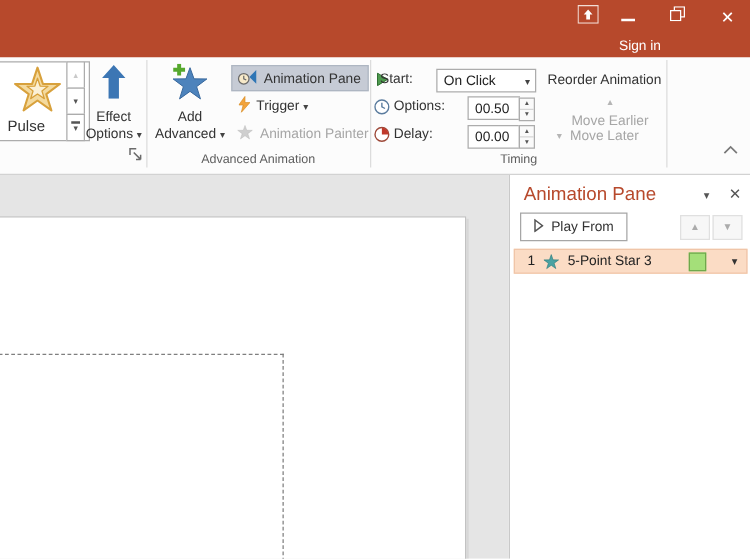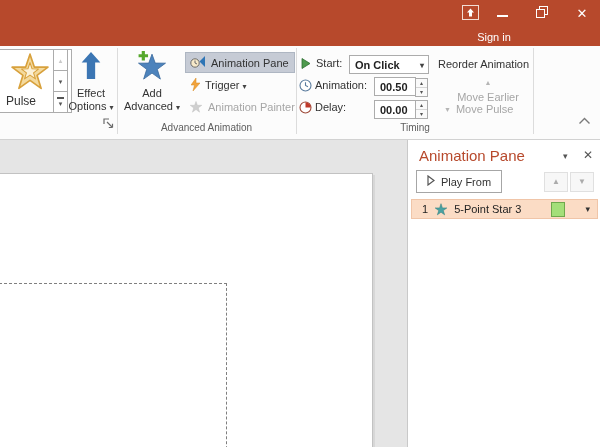--- a/index.html
+++ b/index.html
@@ -7,21 +7,21 @@
        font-family:"Liberation Sans",sans-serif;background:#fff;
        -webkit-font-smoothing:antialiased;}
   .abs{position:absolute;}
 
   
   .titlebar{position:absolute;left:0;top:0;width:600px;height:46px;background:var(--accent);}
   .winbtn{position:absolute;top:0;width:28px;height:26px;display:flex;align-items:center;justify-content:center;
           color:#fff;cursor:default;}
   .winbtn .glyph{font-size:13px;line-height:1;}
   .min-glyph{display:block;width:11px;height:2px;background:#fff;margin-top:6px;}
-  .signin{position:absolute;left:472px;top:29px;width:44px;height:16px;color:#fff;font-size:11px;
+  .signin{position:absolute;left:490px;top:29px;width:44px;height:16px;color:#fff;font-size:11px;
           display:flex;align-items:center;justify-content:center;}
   .share{position:absolute;left:536px;top:26px;width:64px;height:20px;background:var(--accent_light);
          color:#fff;font-size:11px;display:flex;align-items:center;justify-content:center;gap:4px;}
 
   
   .ribbon{position:absolute;left:0;top:46px;width:600px;height:94px;background:var(--ribbon_bg);
           border-bottom:1px solid var(--ribbon_border);box-sizing:border-box;font-size:11px;color:var(--text);}
   .vsep{position:absolute;top:2px;width:1px;height:86px;background:#DCDCDC;}
   .grouplabel{position:absolute;top:75px;height:13px;font-size:10px;color:var(--group_label);
               text-align:center;line-height:13px;}
@@ -33,21 +33,21 @@
   .scrollbtn .c{font-size:7px;line-height:1;color:#555;}
   .scrollbtn .c.dis{color:#C9C9C9;}
   .morebar{width:7px;height:2px;background:#555;margin-bottom:1px;}
   .bigbtn{position:absolute;display:flex;flex-direction:column;align-items:center;text-align:center;line-height:13px;}
   .rowbtn{position:absolute;display:flex;align-items:center;gap:5px;padding-left:4px;box-sizing:border-box;}
   .rowbtn.sel{background:var(--highlight);border:1px solid #AEB6C2;}
   .dis-text{color:var(--disabled_text);}
   .caret{font-size:8px;line-height:1;color:#444;}
   .lbl{white-space:nowrap;}
   .combo{position:absolute;background:#fff;border:1px solid #ACACAC;box-sizing:border-box;
-         display:flex;align-items:center;padding-left:5px;font-size:11px;color:#222;font-weight:bold;}
+         display:flex;align-items:center;padding-left:5px;font-size:11px;color:#222;}
   .combo .caret{position:absolute;right:4px;top:6px;}
   .spin{position:absolute;width:13px;height:19px;border:1px solid #ACACAC;box-sizing:border-box;background:#FAFAFA;
         display:flex;flex-direction:column;}
   .spin span{flex:1;display:flex;align-items:center;justify-content:center;font-size:6px;color:#555;line-height:1;}
   .spin span:first-child{border-bottom:1px solid #D5D5D5;}
   .tri{font-size:7px;line-height:1;color:#B5B5B5;}
 
   
   .workspace{position:absolute;left:0;top:140px;width:407px;height:307px;background:var(--workspace);}
   .slide{position:absolute;left:-8px;top:33px;width:381px;height:290px;background:#fff;
@@ -182,33 +182,33 @@
       </span>
       <span class="lbl dis-text">Animation Painter</span>
     </div>
     <div class="grouplabel" style="left:120px;width:173px;">Advanced Animation</div>
 
     <span class="abs" style="left:301px;top:12px;">
       <svg width="10" height="11" viewBox="0 0 9 11">
           <polygon points="0.5,0.5 8.5,5.5 0.5,10.5" fill="#4E9A4E" stroke="#2F7032" stroke-width="0.8"></polygon>
         </svg>
     </span>
-    <span class="abs lbl" style="left:316px;top:11px;">Start:</span>
+    <span class="abs lbl" style="left:304px;top:11px;">Start:</span>
     <div class="combo" style="left:349px;top:9px;width:80px;height:19px;">
       <span>On Click</span>
       <span class="caret">▾</span>
     </div>
 
     <span class="abs" style="left:299px;top:33px;">
       <svg width="13" height="13" viewBox="0 0 13 13">
           <circle cx="6.5" cy="6.5" r="5.5" fill="#fff" stroke="#5B7C9E" stroke-width="1.1"></circle>
           <path d="M6.5 3.2 V6.5 L9 7.8" fill="none" stroke="#5B7C9E" stroke-width="1.1"></path>
         </svg>
     </span>
-    <span class="abs lbl" style="left:315px;top:33px;">Animation:</span>
+    <span class="abs lbl" style="left:315px;top:33px;">Options:</span>
     <div class="combo" style="left:374px;top:31px;width:42px;height:19px;">
       <span>00.50</span>
     </div>
     <div class="spin" style="left:415px;top:32px;">
       <span>▴</span>
       <span>▾</span>
     </div>
 
     <span class="abs" style="left:299px;top:55px;">
       <svg width="13" height="13" viewBox="0 0 13 13">
@@ -225,21 +225,21 @@
       <span>▾</span>
     </div>
 
     <span class="abs lbl" style="left:438px;top:12px;">Reorder Animation</span>
     <div class="rowbtn" style="left:440px;top:33px;width:92px;height:16px;flex-direction:column;">
       <span class="tri">▲</span>
       <span class="lbl dis-text">Move Earlier</span>
     </div>
     <div class="rowbtn" style="left:440px;top:55px;width:92px;height:16px;">
       <span class="tri">▼</span>
-      <span class="lbl dis-text">Move Pulse</span>
+      <span class="lbl dis-text">Move Later</span>
     </div>
     <div class="grouplabel" style="left:297px;width:236px;">Timing</div>
 
     <span class="abs" style="left:578px;top:69px;">
       <svg width="13" height="8" viewBox="0 0 13 8">
           <path d="M1.5 6.5 L6.5 1.5 L11.5 6.5" fill="none" stroke="#7A7A7A" stroke-width="1.4"></path>
         </svg>
     </span>
   </div>
 

